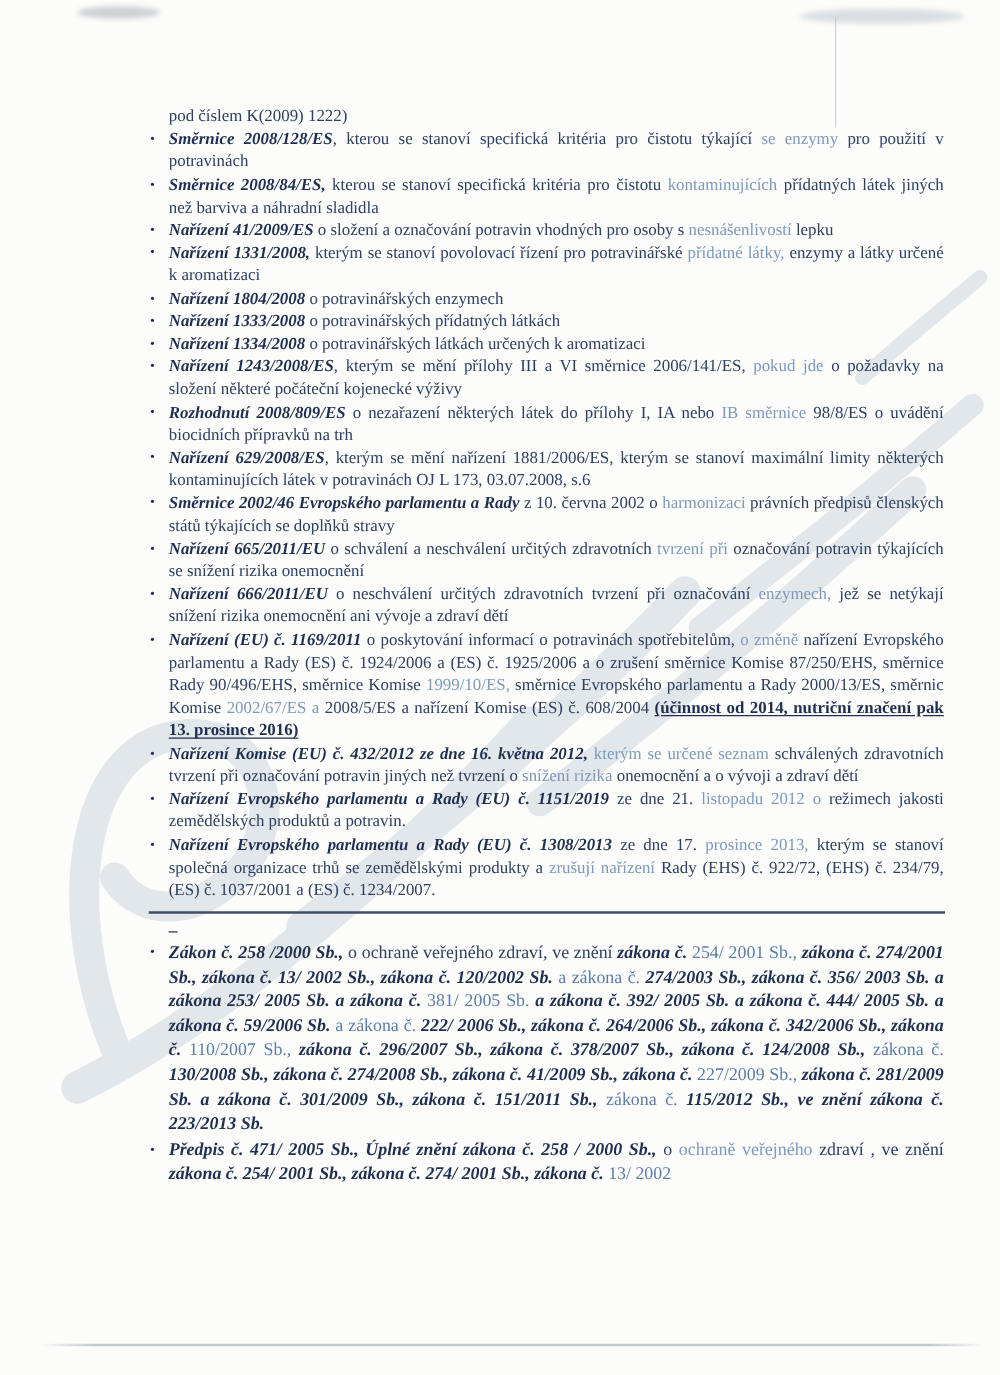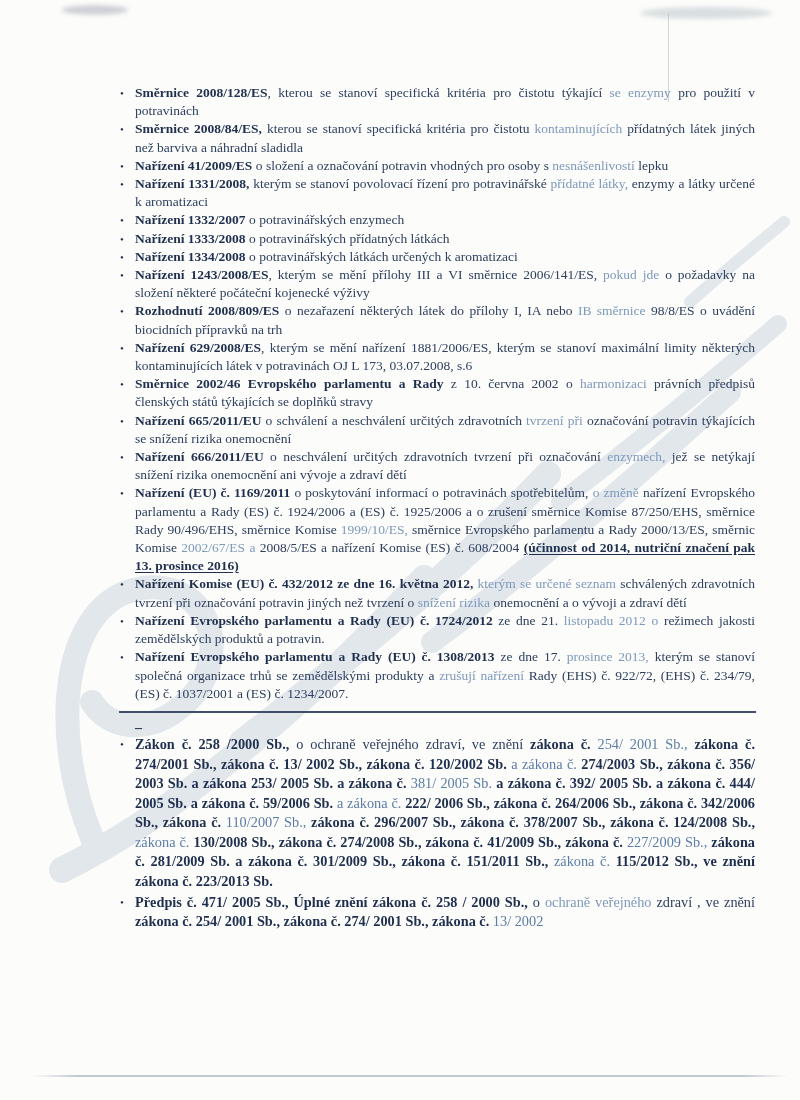--- a/index.html
+++ b/index.html
@@ -27,21 +27,21 @@
   .li{
     position:relative;text-align:justify;
     font-size:13.5px;line-height:18.2px;
     margin:0;
   }
   .g2 .li{font-size:14.3px;line-height:19.6px;margin-bottom:1px;}
   .bullet{
     position:absolute;left:-15px;top:0;
     font-size:11px;color:var(--text-bold);
   }
-  .b{font-weight:bold;color:var(--text-bold);}
+  .b{font-weight:bold;color:var(--text-bold);font-style:italic;}
   .l{color:var(--text-light);}
   .bl{font-weight:normal;color:var(--text-bold-light);}
   .bu{font-weight:bold;color:var(--text-bold);text-decoration:underline;text-underline-offset:2px;}
   .intro{text-align:left;}
   .divider{
     border:none;border-top:2px solid var(--rule-dark);
     margin:8px 0 0 -16px;width:637px;height:0;
   }
   .dash{
     font-weight:bold;color:var(--text-bold);
@@ -70,38 +70,41 @@
       <path d="M 560 502 C 648 434, 718 376, 778 324" stroke-width="18"></path>
       <path d="M 690 302 C 728 268, 758 244, 784 222" stroke-width="12"></path>
     </g>
   </svg>
 
   <div class="smudge s1"></div>
   <div class="smudge s2"></div>
   <div class="vline"></div>
 
   <div class="content">
+    <div class="li intro">
+      <span>pod číslem K(2009) 1222)</span>
+    </div>
 
     <div class="list g1">
         <div class="li"><span class="bullet">•</span><span class="b">Směrnice 2008/128/ES</span><span>, kterou se stanoví specifická kritéria pro čistotu týkající </span><span class="l">se enzymy</span><span> pro použití v potravinách</span></div>
         <div class="li"><span class="bullet">•</span><span class="b">Směrnice 2008/84/ES,</span><span> kterou se stanoví specifická kritéria pro čistotu </span><span class="l">kontaminujících</span><span> přídatných látek jiných než barviva a náhradní sladidla</span></div>
         <div class="li"><span class="bullet">•</span><span class="b">Nařízení 41/2009/ES</span><span> o složení a označování potravin vhodných pro osoby s </span><span class="l">nesnášenlivostí</span><span> lepku</span></div>
         <div class="li"><span class="bullet">•</span><span class="b">Nařízení 1331/2008,</span><span> kterým se stanoví povolovací řízení pro potravinářské </span><span class="l">přídatné látky,</span><span> enzymy a látky určené k aromatizaci</span></div>
-        <div class="li"><span class="bullet">•</span><span class="b">Nařízení 1332/2007</span><span> o potravinářských enzymech</span></div>
+        <div class="li"><span class="bullet">•</span><span class="b">Nařízení 1804/2008</span><span> o potravinářských enzymech</span></div>
         <div class="li"><span class="bullet">•</span><span class="b">Nařízení 1333/2008</span><span> o potravinářských přídatných látkách</span></div>
         <div class="li"><span class="bullet">•</span><span class="b">Nařízení 1334/2008</span><span> o potravinářských látkách určených k aromatizaci</span></div>
         <div class="li"><span class="bullet">•</span><span class="b">Nařízení 1243/2008/ES</span><span>, kterým se mění přílohy III a VI směrnice 2006/141/ES, </span><span class="l">pokud jde</span><span> o požadavky na složení některé počáteční kojenecké výživy</span></div>
         <div class="li"><span class="bullet">•</span><span class="b">Rozhodnutí 2008/809/ES</span><span> o nezařazení některých látek do přílohy I, IA nebo </span><span class="l">IB směrnice</span><span> 98/8/ES o uvádění biocidních přípravků na trh</span></div>
         <div class="li"><span class="bullet">•</span><span class="b">Nařízení 629/2008/ES</span><span>, kterým se mění nařízení 1881/2006/ES, kterým se stanoví maximální limity některých kontaminujících látek v potravinách OJ L 173, 03.07.2008, s.6</span></div>
         <div class="li"><span class="bullet">•</span><span class="b">Směrnice 2002/46 Evropského parlamentu a Rady</span><span> z 10. června 2002 o </span><span class="l">harmonizaci</span><span> právních předpisů členských států týkajících se doplňků stravy</span></div>
         <div class="li"><span class="bullet">•</span><span class="b">Nařízení 665/2011/EU</span><span> o schválení a neschválení určitých zdravotních </span><span class="l">tvrzení při</span><span> označování potravin týkajících se snížení rizika onemocnění</span></div>
         <div class="li"><span class="bullet">•</span><span class="b">Nařízení 666/2011/EU</span><span> o neschválení určitých zdravotních tvrzení při označování </span><span class="l">enzymech,</span><span> jež se netýkají snížení rizika onemocnění ani vývoje a zdraví dětí</span></div>
         <div class="li"><span class="bullet">•</span><span class="b">Nařízení (EU) č. 1169/2011</span><span> o poskytování informací o potravinách spotřebitelům, </span><span class="l">o změně</span><span> nařízení Evropského parlamentu a Rady (ES) č. 1924/2006 a (ES) č. 1925/2006 a o zrušení směrnice Komise 87/250/EHS, směrnice Rady 90/496/EHS, směrnice Komise </span><span class="l">1999/10/ES,</span><span> směrnice Evropského parlamentu a Rady 2000/13/ES, směrnic Komise </span><span class="l">2002/67/ES a</span><span> 2008/5/ES a nařízení Komise (ES) č. 608/2004 </span><span class="bu">(účinnost od 2014, nutriční značení pak 13. prosince 2016)</span></div>
         <div class="li"><span class="bullet">•</span><span class="b">Nařízení Komise (EU) č. 432/2012 ze dne 16. května 2012,</span><span class="l"> kterým se určené seznam</span><span> schválených zdravotních tvrzení při označování potravin jiných než tvrzení o </span><span class="l">snížení rizika</span><span> onemocnění a o vývoji a zdraví dětí</span></div>
-        <div class="li"><span class="bullet">•</span><span class="b">Nařízení Evropského parlamentu a Rady (EU) č. 1724/2012</span><span> ze dne 21. </span><span class="l">listopadu 2012 o</span><span> režimech jakosti zemědělských produktů a potravin.</span></div>
+        <div class="li"><span class="bullet">•</span><span class="b">Nařízení Evropského parlamentu a Rady (EU) č. 1151/2019</span><span> ze dne 21. </span><span class="l">listopadu 2012 o</span><span> režimech jakosti zemědělských produktů a potravin.</span></div>
         <div class="li"><span class="bullet">•</span><span class="b">Nařízení Evropského parlamentu a Rady (EU) č. 1308/2013</span><span> ze dne 17. </span><span class="l">prosince 2013,</span><span> kterým se stanoví společná organizace trhů se zemědělskými produkty a </span><span class="l">zrušují nařízení</span><span> Rady (EHS) č. 922/72, (EHS) č. 234/79, (ES) č. 1037/2001 a (ES) č. 1234/2007.</span></div>
       </div>
 
     <hr class="divider">
 
     <div class="dash">–</div>
 
     <div class="list g2">
         <div class="li"><span class="bullet">•</span><span class="b">Zákon č. 258 /2000 Sb.,</span><span> o ochraně veřejného zdraví, ve znění </span><span class="b">zákona č. </span><span class="bl">254/ 2001 Sb., </span><span class="b">zákona č. 274/2001 Sb., zákona č. 13/ 2002 Sb., zákona č. 120/2002 Sb. </span><span class="bl">a zákona č. </span><span class="b">274/2003 Sb., zákona č. 356/ 2003 Sb. a zákona 253/ 2005 Sb. a zákona č. </span><span class="bl">381/ 2005 Sb. </span><span class="b">a zákona č. 392/ 2005 Sb. a zákona č. 444/ 2005 Sb. a zákona č. 59/2006 Sb. </span><span class="bl">a zákona č. </span><span class="b">222/ 2006 Sb., zákona č. 264/2006 Sb., zákona č. 342/2006 Sb., zákona č. </span><span class="bl">110/2007 Sb., </span><span class="b">zákona č. 296/2007 Sb., zákona č. 378/2007 Sb., zákona č. 124/2008 Sb., </span><span class="bl">zákona č. </span><span class="b">130/2008 Sb., zákona č. 274/2008 Sb., zákona č. 41/2009 Sb., zákona č. </span><span class="bl">227/2009 Sb., </span><span class="b">zákona č. 281/2009 Sb. a zákona č. 301/2009 Sb., zákona č. 151/2011 Sb., </span><span class="bl">zákona č. </span><span class="b">115/2012 Sb., ve znění zákona č. 223/2013 Sb.</span></div>
         <div class="li"><span class="bullet">•</span><span class="b">Předpis č. 471/ 2005 Sb., Úplné znění zákona č. 258 / 2000 Sb.,</span><span> o </span><span class="l">ochraně veřejného</span><span> zdraví , ve znění </span><span class="b">zákona č. 254/ 2001 Sb., zákona č. 274/ 2001 Sb., zákona č. </span><span class="bl">13/ 2002</span></div>

